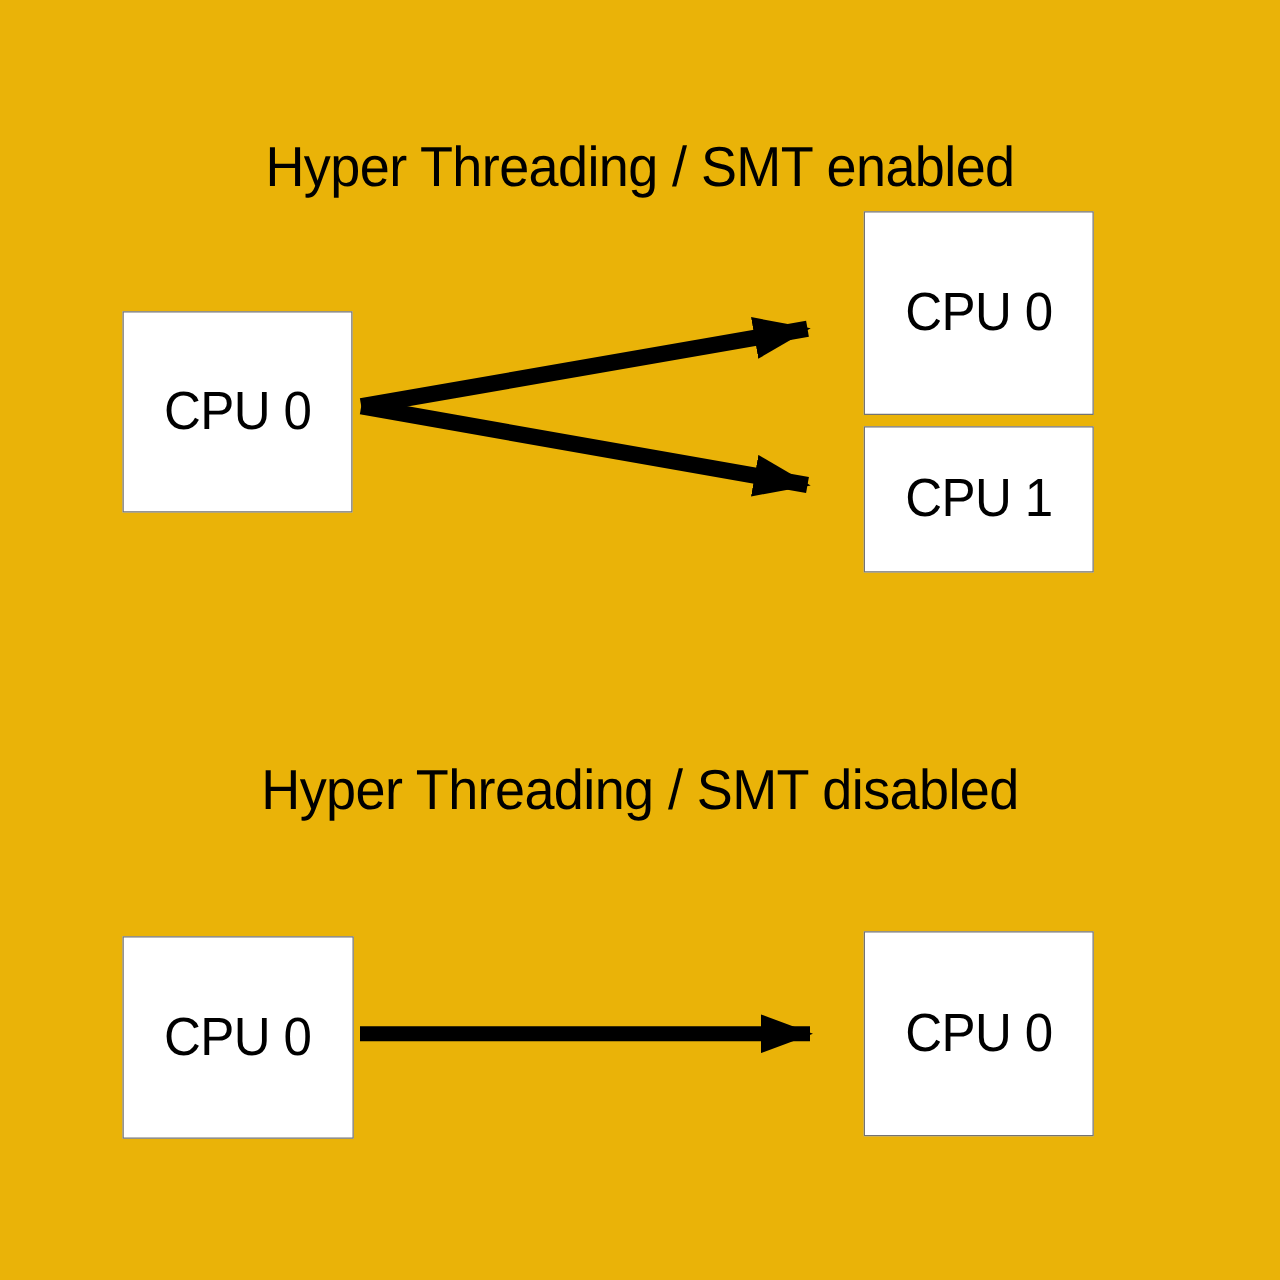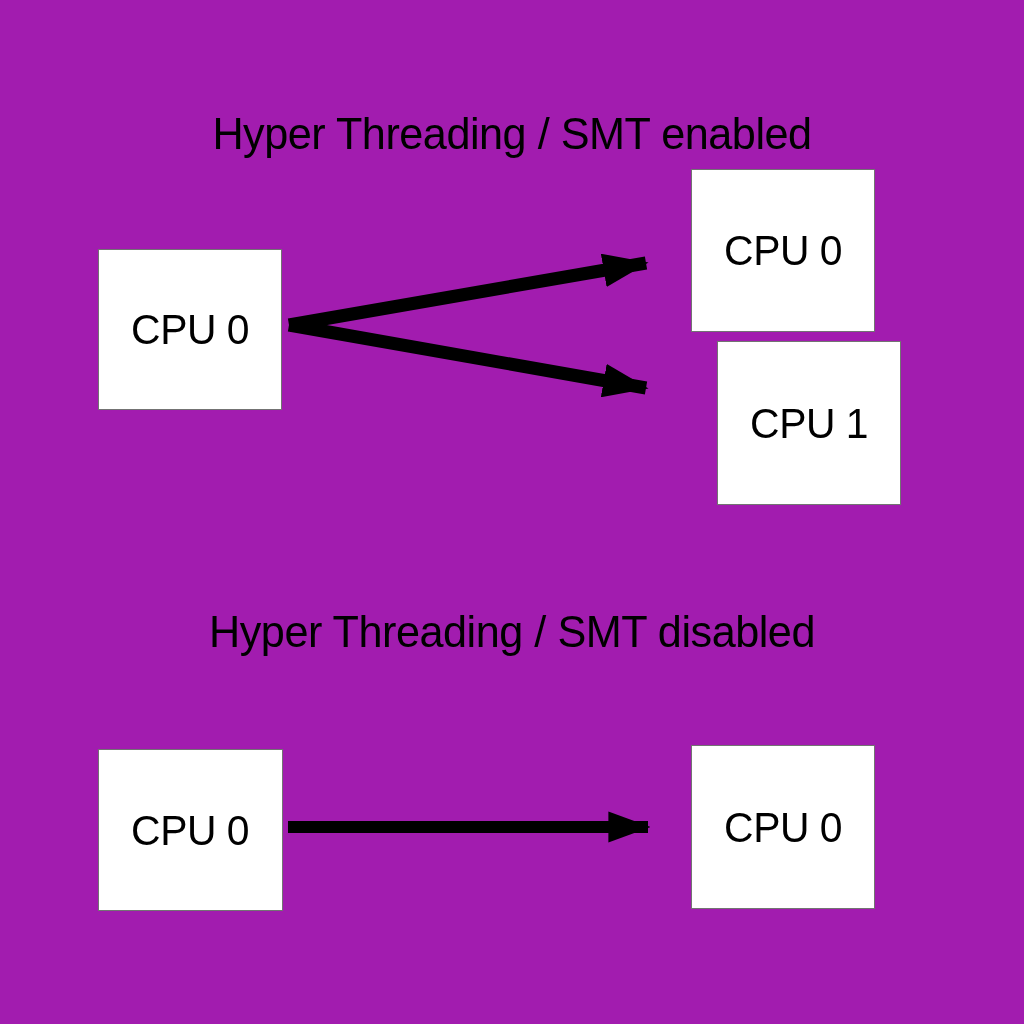--- a/index.html
+++ b/index.html
@@ -4,21 +4,21 @@
 <style>
   html, body {
     margin: 0;
     padding: 0;
     background: #ffffff;
   }
   .canvas {
     position: relative;
     width: 1024px;
     height: 1024px;
-    background: #a21caf;
+    background: #eab308;
     font-family: "Liberation Sans", sans-serif;
     color: #000000;
     overflow: hidden;
   }
   .diagram-title {
     position: absolute;
     left: 0;
     width: 1024px;
     text-align: center;
     font-size: 45px;
@@ -40,21 +40,21 @@
   }
   .cpu-box .label {
     font-size: 43px;
     letter-spacing: -0.5px;
     transform: scaleX(0.95);
     color: #000000;
     white-space: nowrap;
   }
   .box-src-enabled  { left:  98px; top: 249px; width: 184px; height: 161px; }
   .box-thread-0     { left: 691px; top: 169px; width: 184px; height: 163px; }
-  .box-thread-1     { left: 717px; top: 341px; width: 184px; height: 164px; justify-content: center; }
+  .box-thread-1     { left: 691px; top: 341px; width: 184px; height: 117px; justify-content: center; }
   .box-src-disabled { left:  98px; top: 749px; width: 185px; height: 162px; }
   .box-tgt-disabled { left: 691px; top: 745px; width: 184px; height: 164px; }
   .arrows-layer {
     position: absolute;
     left: 0; top: 0;
     width: 1024px;
     height: 1024px;
     pointer-events: none;
   }
   .arrow-stroke {

